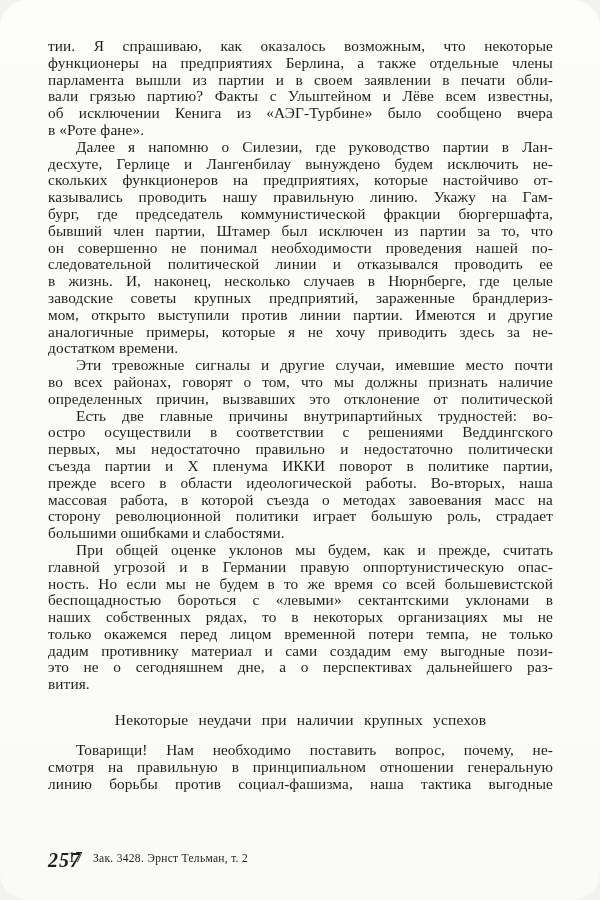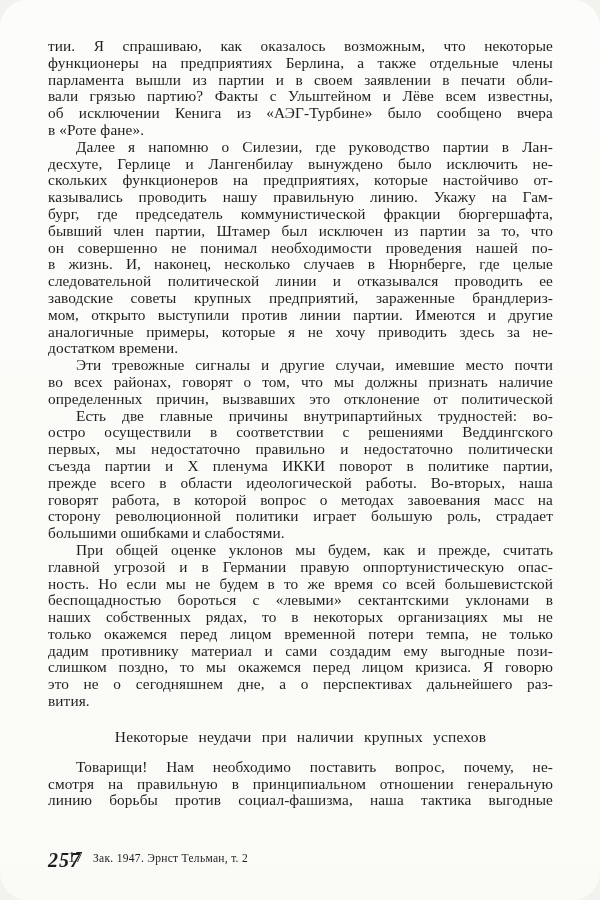--- a/index.html
+++ b/index.html
@@ -71,65 +71,64 @@
       <div class="paragraph">
         <div class="line">тии. Я спрашиваю, как оказалось возможным, что некоторые</div>
         <div class="line">функционеры на предприятиях Берлина, а также отдельные члены</div>
         <div class="line">парламента вышли из партии и в своем заявлении в печати обли-</div>
         <div class="line">вали грязью партию? Факты с Ульштейном и Лёве всем известны,</div>
         <div class="line">об исключении Кенига из «АЭГ-Турбине» было сообщено вчера</div>
         <div class="line endline">в «Роте фане».</div>
       </div>
       <div class="paragraph">
         <div class="line indent">Далее я напомню о Силезии, где руководство партии в Лан-</div>
-        <div class="line">десхуте, Герлице и Лангенбилау вынуждено было исключить не-</div>
+        <div class="line">десхуте, Герлице и Лангенбилау вынуждено будем исключить не-</div>
         <div class="line">скольких функционеров на предприятиях, которые настойчиво от-</div>
         <div class="line">казывались проводить нашу правильную линию. Укажу на Гам-</div>
         <div class="line">бург, где председатель коммунистической фракции бюргершафта,</div>
         <div class="line">бывший член партии, Штамер был исключен из партии за то, что</div>
         <div class="line">он совершенно не понимал необходимости проведения нашей по-</div>
+        <div class="line">следовательной политической линии и отказывался проводить ее</div>
         <div class="line">в жизнь. И, наконец, несколько случаев в Нюрнберге, где целые</div>
-        <div class="line">следовательной политической линии и отказывался проводить ее</div>
         <div class="line">заводские советы крупных предприятий, зараженные брандлериз-</div>
         <div class="line">мом, открыто выступили против линии партии. Имеются и другие</div>
         <div class="line">аналогичные примеры, которые я не хочу приводить здесь за не-</div>
         <div class="line endline">достатком времени.</div>
       </div>
       <div class="paragraph">
         <div class="line indent">Эти тревожные сигналы и другие случаи, имевшие место почти</div>
         <div class="line">во всех районах, говорят о том, что мы должны признать наличие</div>
         <div class="line">определенных причин, вызвавших это отклонение от политической</div>
       </div>
       <div class="paragraph">
         <div class="line indent">Есть две главные причины внутрипартийных трудностей: во-</div>
         <div class="line">остро осуществили в соответствии с решениями Веддингского</div>
         <div class="line">первых, мы недостаточно правильно и недостаточно политически</div>
         <div class="line">съезда партии и X пленума ИККИ поворот в политике партии,</div>
         <div class="line">прежде всего в области идеологической работы. Во-вторых, наша</div>
-        <div class="line">говорят работа, в которой вопрос о методах завоевания масс на</div>
+        <div class="line">массовая работа, в которой съезда о методах завоевания масс на</div>
         <div class="line">сторону революционной политики играет большую роль, страдает</div>
         <div class="line endline">большими ошибками и слабостями.</div>
       </div>
       <div class="paragraph">
         <div class="line indent">При общей оценке уклонов мы будем, как и прежде, считать</div>
         <div class="line">главной угрозой и в Германии правую оппортунистическую опас-</div>
         <div class="line">ность. Но если мы не будем в то же время со всей большевистской</div>
         <div class="line">беспощадностью бороться с «левыми» сектантскими уклонами в</div>
         <div class="line">наших собственных рядах, то в некоторых организациях мы не</div>
         <div class="line">только окажемся перед лицом временной потери темпа, не только</div>
         <div class="line">дадим противнику материал и сами создадим ему выгодные пози-</div>
-        <div class="line">слишком поздно, то мы окажемся перед лицом кризиса. Я говорю</div>
         <div class="line">это не о сегодняшнем дне, а о перспективах дальнейшего раз-</div>
         <div class="line endline">вития.</div>
       </div>
       <div class="heading">Некоторые неудачи при наличии крупных успехов</div>
       <div class="paragraph">
         <div class="line indent">Товарищи! Нам необходимо поставить вопрос, почему, не-</div>
         <div class="line">смотря на правильную в принципиальном отношении генеральную</div>
         <div class="line">линию борьбы против социал-фашизма, наша тактика выгодные</div>
       </div>
     </div>
   <div class="footer">
     <span class="sig">17</span>
-    <span class="imprint">Зак. 1947. Эрнст Тельман, т. 2</span>
+    <span class="imprint">Зак. 3428. Эрнст Тельман, т. 2</span>
     <span class="pagenum">257</span>
   </div>
 </div>
 
 </body></html>

